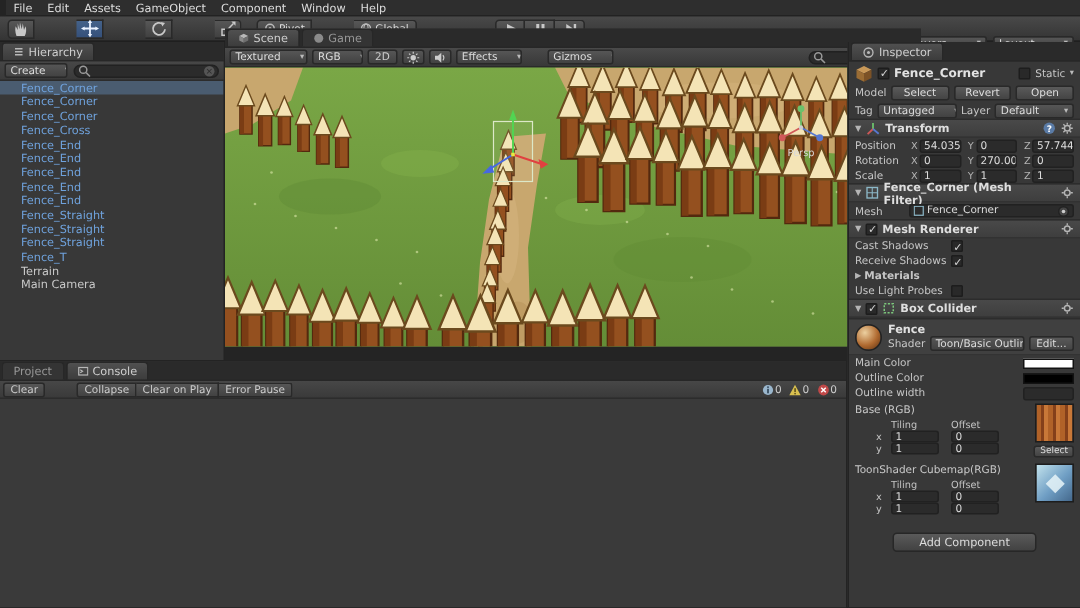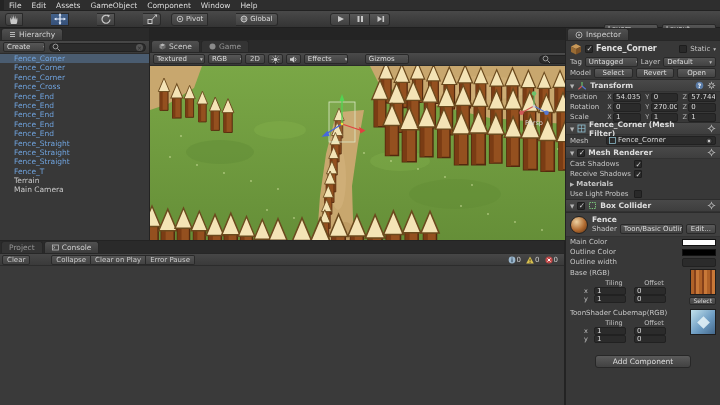--- a/index.html
+++ b/index.html
@@ -61,21 +61,21 @@
     display:flex; align-items:center; padding:0 2px; gap:2px; }
   .search .gap { flex:1; }
   .xdot { width:7px; height:7px; border-radius:50%; background:#555; color:#2a2a2a;
     font-size:6px; line-height:7px; text-align:center; flex:none; }
   .hlist { overflow:hidden; }
   .hrow { height:9.4px; line-height:9.4px; padding-left:14px; font-size:7.5px;
     color:#c9c9c9; white-space:nowrap; }
   .hrow.prefab { color:#6fa2dc; }
   .hrow.sel { background:#4a5c70; }
   
-  #scene { left:150px; top:40px; width:464px; height:212px; }
+  #scene { left:150px; top:19px; width:464px; height:212px; }
   .scene-bar { height:13px; background:linear-gradient(#4a4a4a,#383838);
     border-bottom:1px solid #2a2a2a; display:flex; align-items:center; gap:3px; padding:0 3px; }
   .viewport { position:relative; width:415px; height:186px; background:#6f9a3e; overflow:hidden; }
   .icon-btn { width:15px; height:10px; display:flex; align-items:center; justify-content:center;
     background:linear-gradient(#565656,#424242); border:1px solid #292929; border-radius:2px; }
   .mini-btn { height:10px; line-height:8px; padding:0 4px; font-size:7px; color:#ccc;
     background:linear-gradient(#565656,#424242); border:1px solid #292929; border-radius:2px; white-space:nowrap; }
   
   #bottom { left:0; top:240px; width:565px; height:165px; border-top:1px solid #232323; border-right:1px solid #232323; }
   .con-bar { height:12px; background:linear-gradient(#474747,#3a3a3a); border-bottom:1px solid #2c2c2c;
@@ -110,21 +110,21 @@
   .texsec { position:relative; padding:2px 4px 0 4px; }
   .tex-thumb { position:absolute; right:4px; top:2px; width:26px; height:26px; border:1px solid #1d1d1d;
     background:repeating-linear-gradient(90deg,#b06228 0 3px,#84401a 3px 5px,#c87838 5px 8px); }
   .cube-thumb { position:absolute; right:4px; top:2px; width:26px; height:26px; border:1px solid #1d1d1d;
     background:linear-gradient(135deg,#c2e2ec,#6f9ec4 55%,#44688c); display:flex; align-items:center; justify-content:center; }
   .cube-inner { width:9px; height:9px; background:#e8f4f8; transform:rotate(45deg); opacity:.85; }
   .uv-row { display:flex; align-items:center; height:8px; font-size:6.5px; color:#c2c2c2; padding-left:14px; }
   .uv-lab { width:10px; flex:none; }
   .uv-f { width:32px; margin-right:8px; height:8px; line-height:6px; }
   .uv-head { display:flex; height:8px; font-size:6.5px; color:#c2c2c2; padding-left:24px; }
-  .uv-head span { width:40px;text-align:center; }
+  .uv-head span { width:40px; }
   .sel-btn { position:absolute; right:4px; top:30px; height:8px; line-height:6px; font-size:6px; padding:0 3px; }
   .addc { display:block; margin:12px auto 0 auto; width:96px; height:13px;
     background:linear-gradient(#5a5a5a,#424242); border:1px solid #272727; border-radius:3px;
     color:#ddd; font-size:7.5px; text-align:center; line-height:12px; }
   svg text { font-family:"DejaVu Sans", sans-serif; }
 </style>
 </head>
 <body>
 
 <svg width="0" height="0" style="position:absolute">
@@ -533,38 +533,38 @@
           <polygon points="11,3.5 6,6 6,11.5 11,9" fill="#7c5226"></polygon>
         </svg>
       <span class="cb on"></span>
       <span class="iname">Fence_Corner</span>
       <span class="spacer"></span>
       <span class="cb"></span>
       <span>Static</span>
       <span class="arrow">▾</span>
     </div>
 
+    <div class="irow" style="height:12px">
+      <span>Model</span>
+      <div class="btn" style="flex:1"><span>Select</span></div>
+      <div class="btn" style="flex:1"><span>Revert</span></div>
+      <div class="btn" style="flex:1"><span>Open</span></div>
+    </div>
+
     <div class="irow" style="height:11px">
       <span>Tag</span>
       <div class="dd" style="flex:1">
         <span>Untagged</span>
           <span class="arrow">▾</span>
       </div>
       <span>Layer</span>
       <div class="dd" style="flex:1">
         <span>Default</span>
           <span class="arrow">▾</span>
       </div>
-    </div>
-
-    <div class="irow" style="height:12px">
-      <span>Model</span>
-      <div class="btn" style="flex:1"><span>Select</span></div>
-      <div class="btn" style="flex:1"><span>Revert</span></div>
-      <div class="btn" style="flex:1"><span>Open</span></div>
     </div>
 
     <div class="comp-header">
       <span class="fold">▼</span>
       <svg width="10" height="10">
           <line x1="5" y1="5" x2="5" y2="1" stroke="#6cc26c" stroke-width="1.2"></line>
           <line x1="5" y1="5" x2="1.4" y2="8.4" stroke="#d05858" stroke-width="1.2"></line>
           <line x1="5" y1="5" x2="8.8" y2="8.2" stroke="#5878d0" stroke-width="1.2"></line>
         </svg>
       <span>Transform</span>

